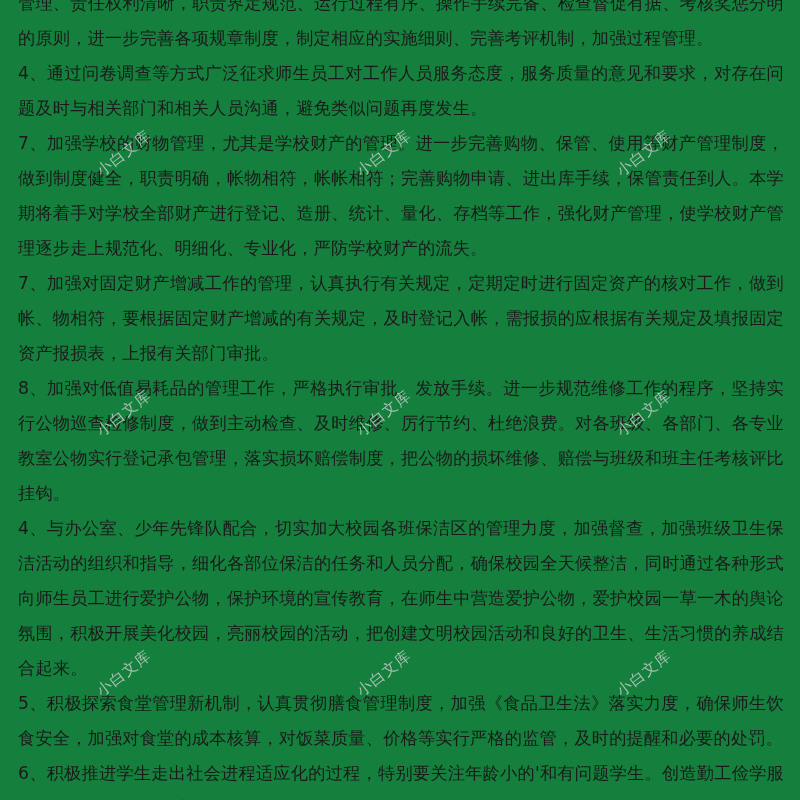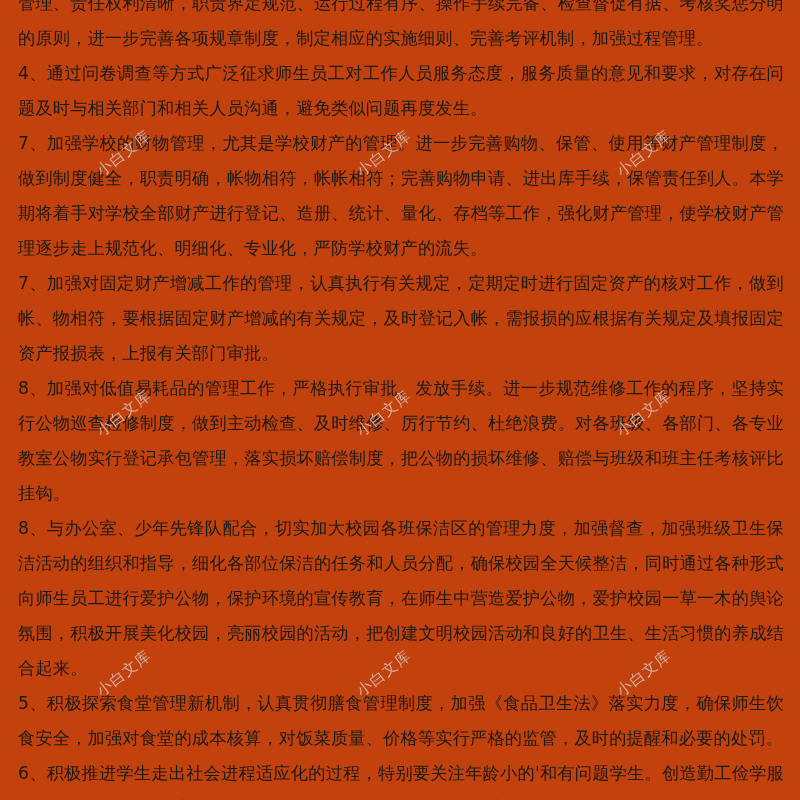--- a/index.html
+++ b/index.html
@@ -4,21 +4,21 @@
 <style>
   html, body {
     margin: 0;
     padding: 0;
     background: #ffffff;
   }
   #page {
     position: relative;
     width: 800px;
     height: 800px;
-    background: #c2410c;
+    background: #15803d;
     overflow: hidden;
     font-family: "DejaVu Sans", "Liberation Sans", sans-serif;
   }
   .doc-body {
     position: absolute;
     left: 18px;
     top: -14px;
     width: 766px;
     color: #1a1a1a;
     font-size: 17.2px;
@@ -57,21 +57,21 @@
 <body>
 
 <div id="page">
 
   <div class="doc-body">
     <p class="para">管理、责任权利清晰，职责界定规范、运行过程有序、操作手续完备、检查督促有据、考核奖惩分明的原则，进一步完善各项规章制度，制定相应的实施细则、完善考评机制，加强过程管理。</p>
     <p class="para">4、通过问卷调查等方式广泛征求师生员工对工作人员服务态度，服务质量的意见和要求，对存在问题及时与相关部门和相关人员沟通，避免类似问题再度发生。</p>
     <p class="para">7、加强学校的财物管理，尤其是学校财产的管理。进一步完善购物、保管、使用等财产管理制度，做到制度健全，职责明确，帐物相符，帐帐相符；完善购物申请、进出库手续，保管责任到人。本学期将着手对学校全部财产进行登记、造册、统计、量化、存档等工作，强化财产管理，使学校财产管理逐步走上规范化、明细化、专业化，严防学校财产的流失。</p>
     <p class="para">7、加强对固定财产增减工作的管理，认真执行有关规定，定期定时进行固定资产的核对工作，做到帐、物相符，要根据固定财产增减的有关规定，及时登记入帐，需报损的应根据有关规定及填报固定资产报损表，上报有关部门审批。</p>
     <p class="para">8、加强对低值易耗品的管理工作，严格执行审批、发放手续。进一步规范维修工作的程序，坚持实行公物巡查检修制度，做到主动检查、及时维修、厉行节约、杜绝浪费。对各班级、各部门、各专业教室公物实行登记承包管理，落实损坏赔偿制度，把公物的损坏维修、赔偿与班级和班主任考核评比挂钩。</p>
-    <p class="para">8、与办公室、少年先锋队配合，切实加大校园各班保洁区的管理力度，加强督查，加强班级卫生保洁活动的组织和指导，细化各部位保洁的任务和人员分配，确保校园全天候整洁，同时通过各种形式向师生员工进行爱护公物，保护环境的宣传教育，在师生中营造爱护公物，爱护校园一草一木的舆论氛围，积极开展美化校园，亮丽校园的活动，把创建文明校园活动和良好的卫生、生活习惯的养成结合起来。</p>
+    <p class="para">4、与办公室、少年先锋队配合，切实加大校园各班保洁区的管理力度，加强督查，加强班级卫生保洁活动的组织和指导，细化各部位保洁的任务和人员分配，确保校园全天候整洁，同时通过各种形式向师生员工进行爱护公物，保护环境的宣传教育，在师生中营造爱护公物，爱护校园一草一木的舆论氛围，积极开展美化校园，亮丽校园的活动，把创建文明校园活动和良好的卫生、生活习惯的养成结合起来。</p>
     <p class="para">5、积极探索食堂管理新机制，认真贯彻膳食管理制度，加强《食品卫生法》落实力度，确保师生饮食安全，加强对食堂的成本核算，对饭菜质量、价格等实行严格的监管，及时的提醒和必要的处罚。</p>
     <p class="para">6、积极推进学生走出社会进程适应化的过程，特别要关注年龄小的'和有问题学生。创造勤工俭学服务工作岗位，使学生充分认识自己、体会自己在社会中的社会责任感。同时也要让些同学认识到今天来之不易成果。</p>
 
   </div>
 
   <div class="watermark wm7">小白文库</div>
   <div class="watermark wm8">小白文库</div>
   <div class="watermark wm9">小白文库</div>
   <div class="watermark wm1">小白文库</div>
   <div class="watermark wm2">小白文库</div>

